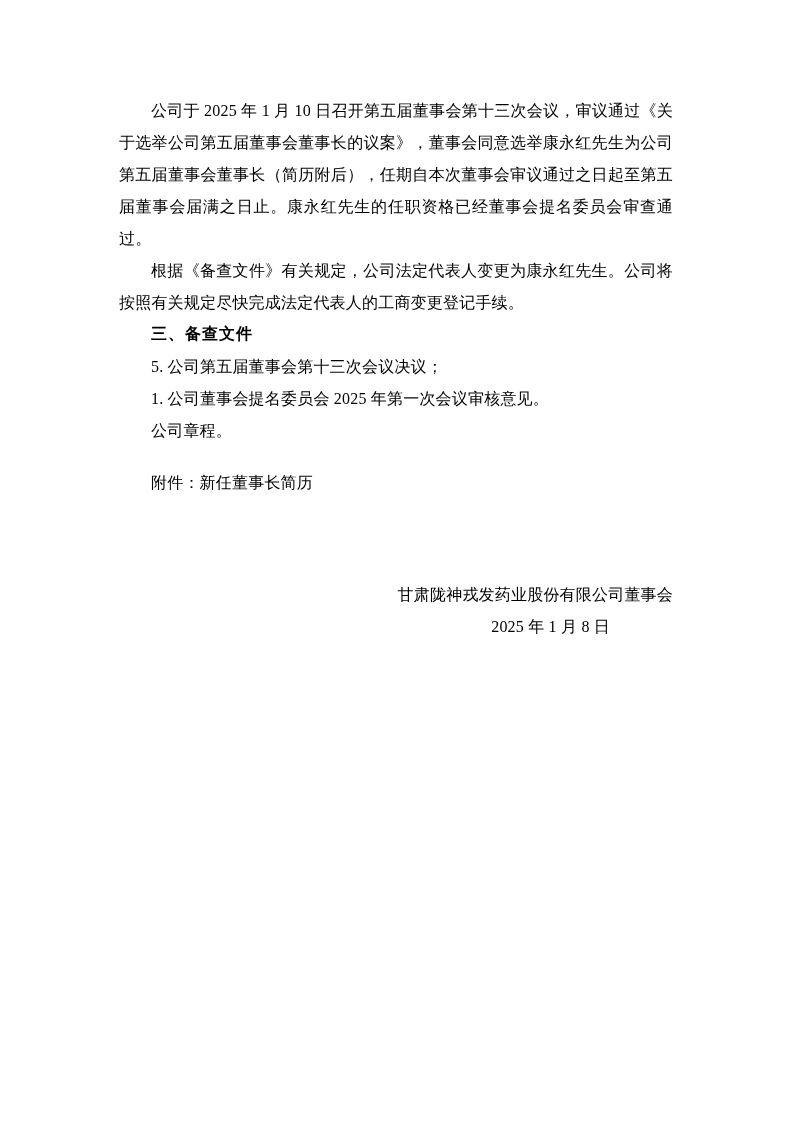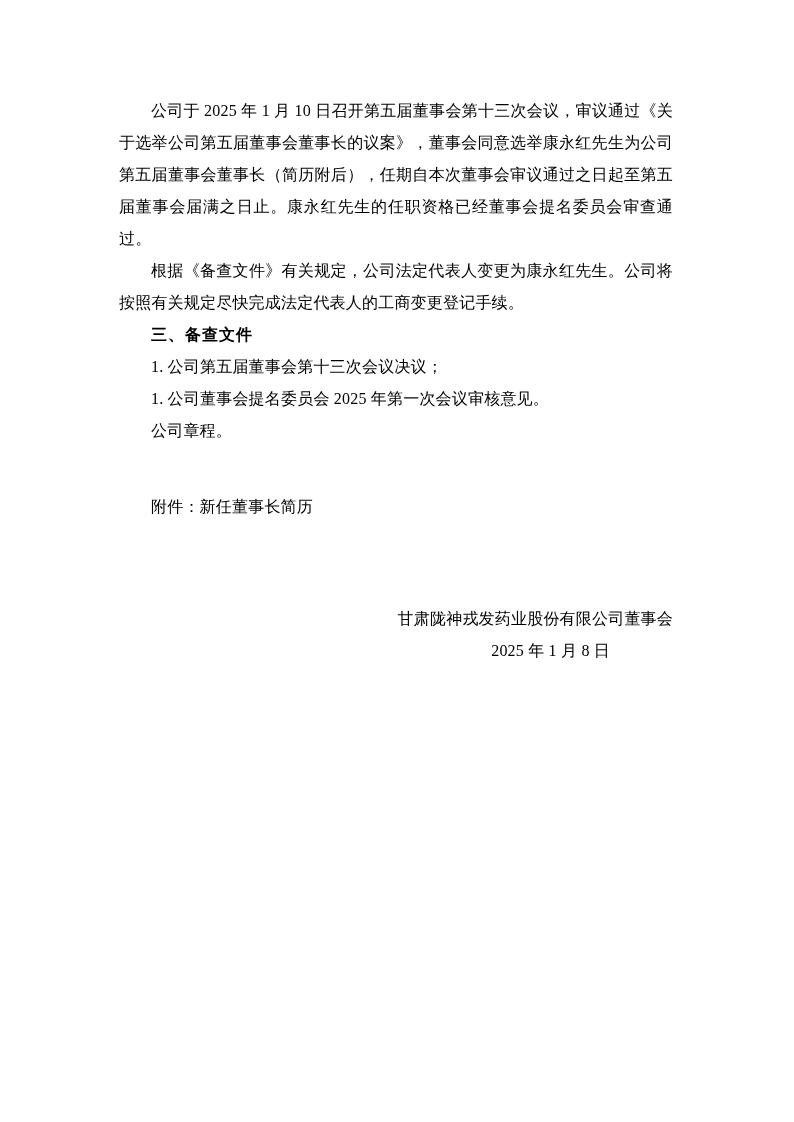--- a/index.html
+++ b/index.html
@@ -29,26 +29,26 @@
   p {
     margin: 0;
     padding: 0;
   }
   .para {
     text-indent: 2em;
   }
   .section-heading {
     text-indent: 2em;
     font-weight: 700;
-    font-family: Liberation Serif, serif;
+    font-family: Liberation Mono, monospace;
     letter-spacing: 1px;
   }
   .attachment {
     text-indent: 2em;
-    margin-top: 44px;
+    margin-top: 20px;
   }
   .signature-block {
     margin-top: 80px;
   }
   .sig-company {
     text-align: right;
     text-indent: 0;
   }
   .sig-date {
     text-align: right;
@@ -61,21 +61,21 @@
 
 <div class="page">
   <div class="content">
 
     <p class="para">公司于 2025 年 1 月 10 日召开第五届董事会第十三次会议，审议通过《关于选举公司第五届董事会董事长的议案》，董事会同意选举康永红先生为公司第五届董事会董事长（简历附后），任期自本次董事会审议通过之日起至第五届董事会届满之日止。康永红先生的任职资格已经董事会提名委员会审查通过。</p>
 
     <p class="para">根据《备查文件》有关规定，公司法定代表人变更为康永红先生。公司将按照有关规定尽快完成法定代表人的工商变更登记手续。</p>
 
     <p class="section-heading">三、备查文件</p>
 
-    <p class="para">1. 公司第五届董事会第十三次会议决议；</p>
+    <p class="para">5. 公司第五届董事会第十三次会议决议；</p>
 
     <p class="para">1. 公司董事会提名委员会 2025 年第一次会议审核意见。</p>
 
     <p class="para">公司章程。</p>
 
     <p class="attachment">附件：新任董事长简历</p>
 
     <div class="signature-block">
       <p class="sig-company">甘肃陇神戎发药业股份有限公司董事会</p>
       <p class="sig-date">2025 年 1 月 8 日</p>

